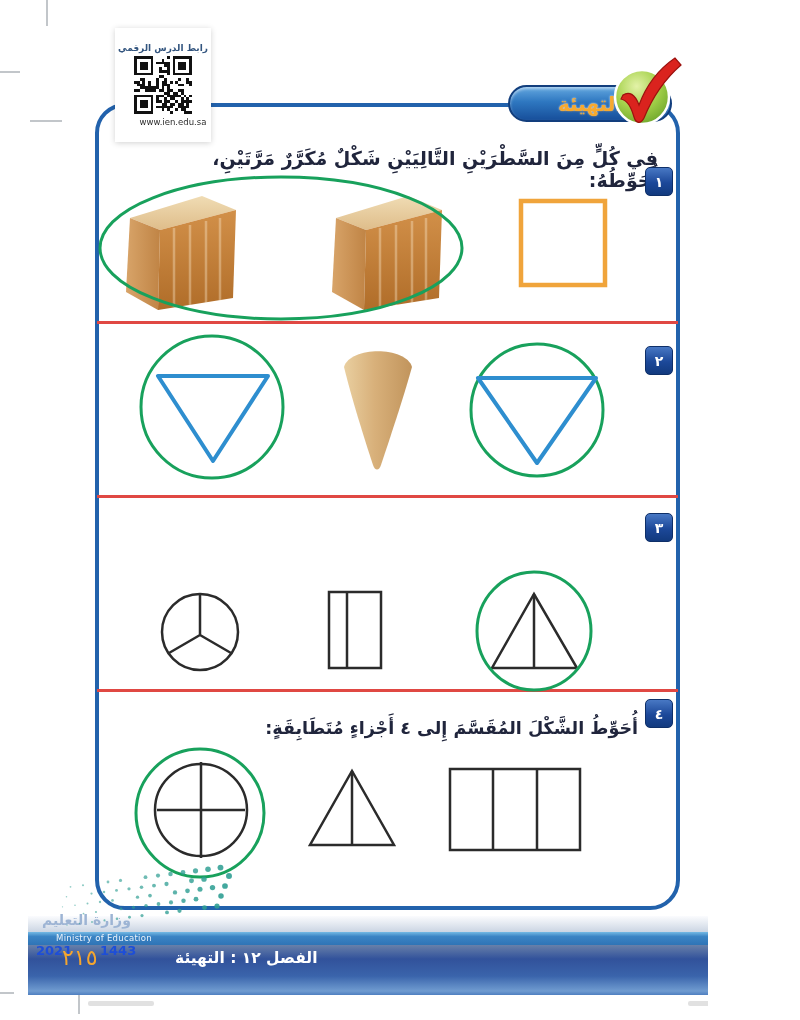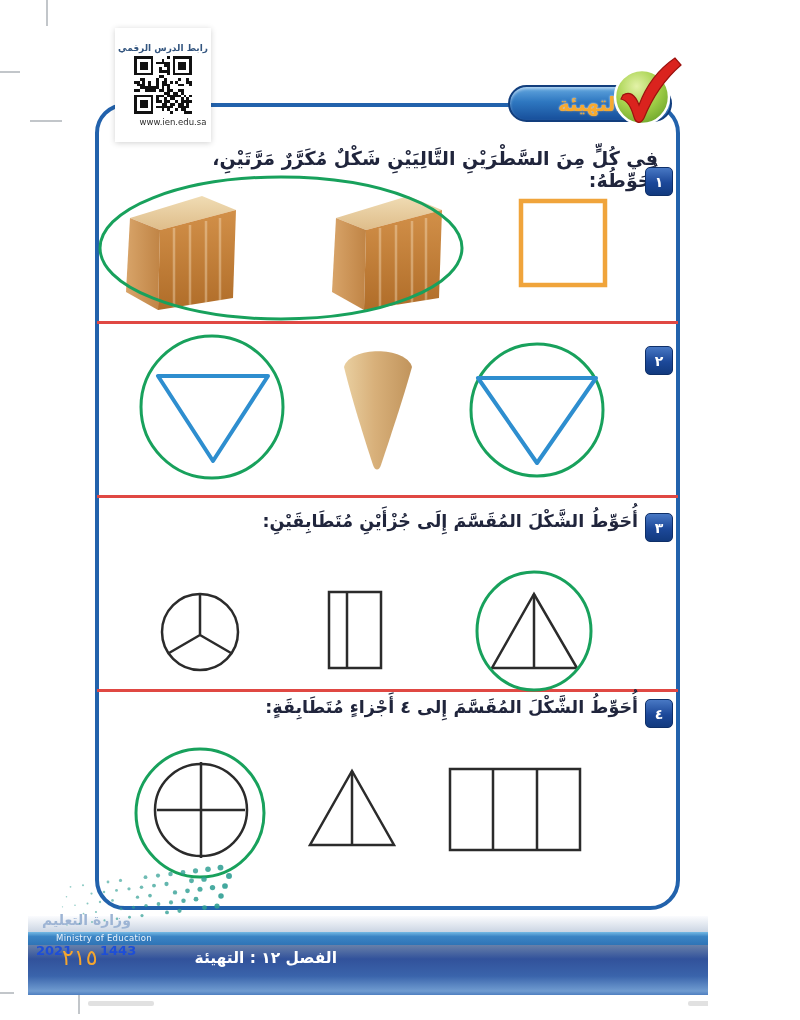--- a/index.html
+++ b/index.html
@@ -43,21 +43,21 @@
          background:linear-gradient(180deg,#fbfcfe 0%,#cbd5e3 100%);}
   .band2{left:28px;top:932px;width:748px;height:13px;z-index:2;
          background:linear-gradient(180deg,#74b9e4 0%,#3b84c4 35%,#2f74b6 100%);}
   .band3{left:28px;top:945px;width:748px;height:50px;z-index:2;
          background:linear-gradient(180deg,#6880a9 0%,#32529b 28%,#3a64ab 62%,#6f9bd0 92%,#4f7fc0 100%);}
   .wordmark{left:42px;top:912px;font-size:14px;font-weight:700;color:#9db4d4;
             direction:rtl;z-index:3;}
   .ministry-en{left:56px;top:933px;font-size:8.5px;color:#eaf3fb;z-index:3;letter-spacing:.3px;}
   .year{top:943px;font-size:13px;font-weight:700;color:#1d4ed8;z-index:3;}
   .pagenum{left:62px;top:945px;font-size:22px;font-weight:400;color:#f5a62e;z-index:4;}
-  .chapter{left:175px;top:949px;width:162px;text-align:right;direction:rtl;
+  .chapter{left:175px;top:949px;width:162px;text-align:left;direction:rtl;
            font-size:15.5px;font-weight:700;color:#ffffff;z-index:4;}
   .smudge{height:5px;background:#c9c9c9;opacity:.55;border-radius:2px;z-index:2;}
 </style>
 </head>
 <body>
 
 <div class="page">
 
   <div class="mark" style="left:0;top:71px;width:20px;height:2px;"></div>
   <div class="mark" style="left:46px;top:0;width:2px;height:26px;"></div>
@@ -230,22 +230,21 @@
     <path d="M15 39 C21 35 27 38 31 49 C38 30 51 13 67 2 L73 9 C58 22 45 40 36 62 C33 68 28 68 26 61 C23 51 20 45 13 43 Z" fill="#da231e" stroke="#9c110e" stroke-width="1.2"></path>
   </svg>
 
   <div class="abs intro">فِي كُلٍّ مِنَ السَّطْرَيْنِ التَّالِيَيْنِ شَكْلٌ مُكَرَّرٌ مَرَّتَيْنِ، أُحَوِّطُهُ:</div>
 
   <div class="abs badge" style="top:167px;">١</div>
   <div class="abs badge" style="top:346px;">٢</div>
   <div class="abs badge" style="top:513px;">٣</div>
   <div class="abs badge" style="top:699px;">٤</div>
 
-  <div class="abs qtext" style="left:238px;top:511px;">أُحَوِّطُ الشَّكْلَ المُقَسَّمَ إِلَى جُزْأَيْنِ مُتَطَابِقَيْنِ:</div>
-  <div class="abs qtext" style="left:238px;top:697px;">أُحَوِّطُ الشَّكْلَ المُقَسَّمَ إِلى ٤ أَجْزاءٍ مُتَطَابِقَةٍ:</div>
+  <div class="abs qtext" style="left:238px;top:718px;">أُحَوِّطُ الشَّكْلَ المُقَسَّمَ إِلى ٤ أَجْزاءٍ مُتَطَابِقَةٍ:</div>
 
   <svg class="abs svg-layer" width="585" height="807" viewBox="95 103 585 807">
     <defs>
       <linearGradient id="cubeFront" x1="0" y1="0" x2="0" y2="1">
         <stop offset="0%" stop-color="#d austin"></stop>
           <stop offset="0%" stop-color="#d29049"></stop>
         <stop offset="100%" stop-color="#b06d29"></stop>
       </linearGradient>
       <linearGradient id="cubeTop" x1="0" y1="0" x2="0" y2="1">
         <stop offset="0%" stop-color="#f0dcb4"></stop>

